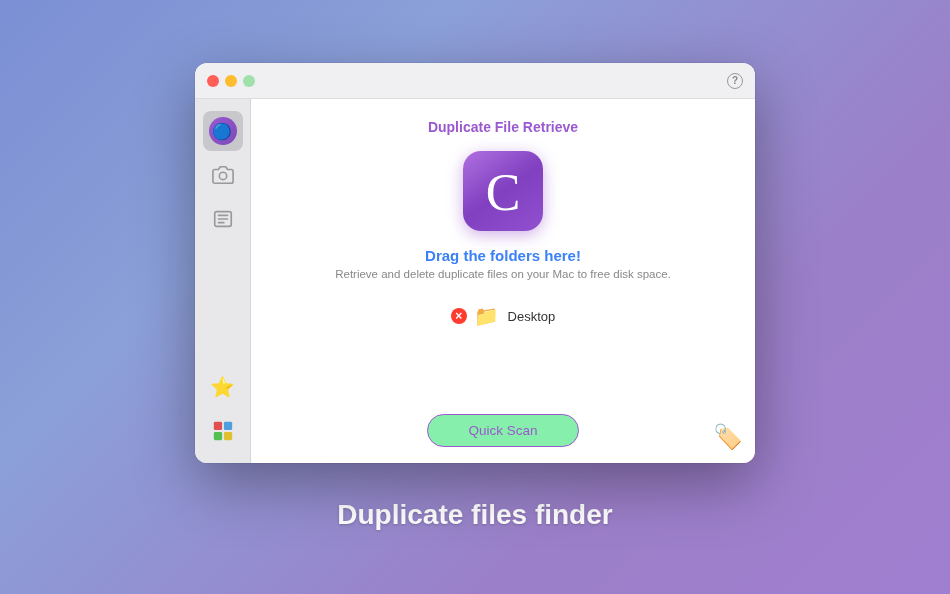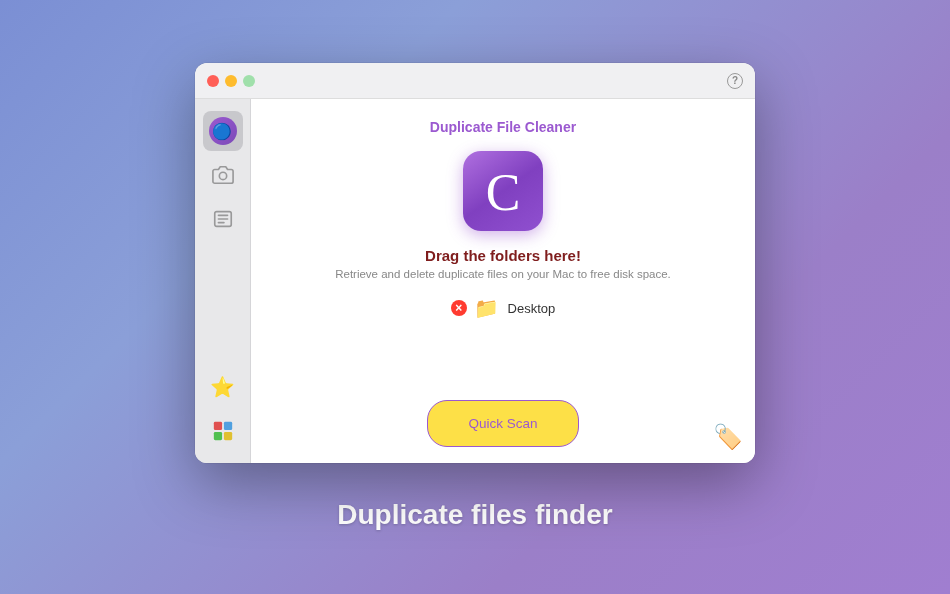--- a/index.html
+++ b/index.html
@@ -165,28 +165,28 @@
       font-size: 52px;
       font-weight: 300;
       font-family: 'Georgia', serif;
       line-height: 1;
       margin-top: 4px;
     }
 
     .drag-title {
       font-size: 15px;
       font-weight: 600;
-      color: #7f1d1d;
+      color: #3b82f6;
       margin-bottom: 4px;
     }
 
     .drag-subtitle {
       font-size: 11.5px;
       color: #888;
-      margin-bottom: 12px;
+      margin-bottom: 20px;
     }
 
     .folder-list {
       width: 100%;
       display: flex;
       flex-direction: column;
       align-items: center;
       gap: 6px;
       margin-bottom: 20px;
       min-height: 60px;
@@ -226,23 +226,23 @@
 
     .folder-name {
       font-size: 13px;
       color: #333;
       font-weight: 500;
       text-align: right;
     }
 
     .scan-btn {
       border: 1.5px solid #9b59d0;
-      background: #fde047;
+      background: #86efac;
       color: #9b59d0;
-      padding: 15px 40px;
+      padding: 8px 40px;
       border-radius: 20px;
       font-size: 13.5px;
       font-weight: 500;
       cursor: pointer;
       margin-top: auto;
     }
 
     
     .tagline {
       margin-top: 36px;
@@ -318,21 +318,21 @@
           <rect x="2" y="2" width="9" height="9" rx="1.5" fill="#e05050"></rect>
           <rect x="13" y="2" width="9" height="9" rx="1.5" fill="#50a0e0"></rect>
           <rect x="2" y="13" width="9" height="9" rx="1.5" fill="#50c050"></rect>
           <rect x="13" y="13" width="9" height="9" rx="1.5" fill="#e0c030"></rect>
         </svg>
       </div>
     </div>
   </div>
 
   <div class="main-content">
-    <div class="app-title">Duplicate File Cleaner</div>
+    <div class="app-title">Duplicate File Retrieve</div>
 
     <div class="app-icon-container">
       <span class="app-icon-letter">C</span>
     </div>
 
     <div class="drag-title">Drag the folders here!</div>
     <div class="drag-subtitle">Retrieve and delete duplicate files on your Mac to free disk space.</div>
 
     <div class="folder-list">
       <div class="folder-item">

